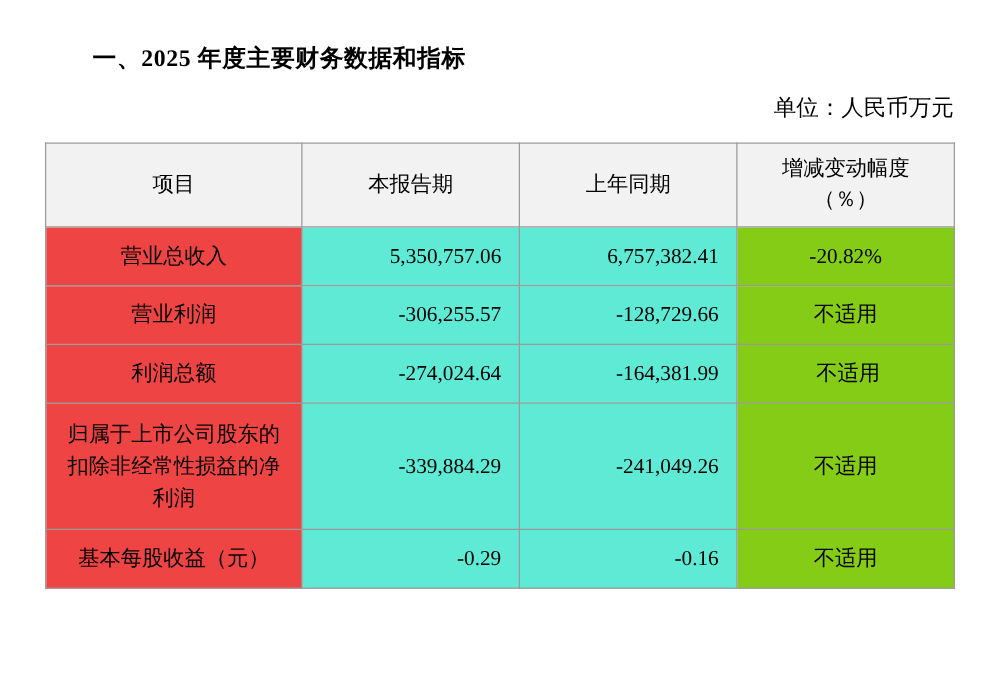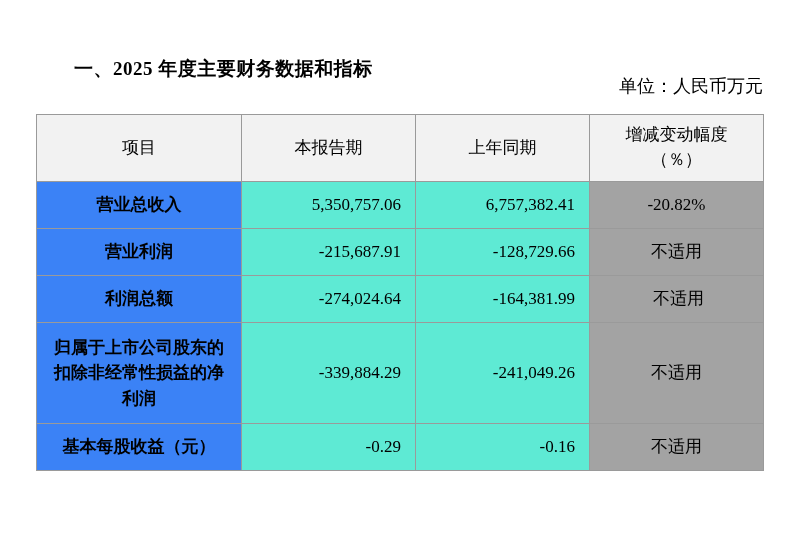--- a/index.html
+++ b/index.html
@@ -21,21 +21,20 @@
     box-sizing: border-box;
   }
   .heading {
     position: absolute;
     left: 74px;
     top: 34px;
     font-size: 19px;
     font-weight: bold;
     letter-spacing: 0.5px;
     white-space: nowrap;
-    margin-top: 22px;
   }
   .unit-note {
     position: absolute;
     right: 36px;
     top: 74px;
     font-size: 18px;
     white-space: nowrap;
   }
   .table-wrap {
     position: absolute;
@@ -65,34 +64,33 @@
     text-align: center;
     height: 66px;
     line-height: 1.45;
     padding: 4px 6px;
   }
   thead .hdr-two-line {
     display: block;
   }
 
   tbody td.label {
-    background: #3b82f6;
+    background: #ef4444;
     text-align: center;
     padding: 6px 10px;
     line-height: 1.5;
-    font-weight: bold;
   }
   tbody td.num {
     background: #5eead4;
     text-align: right;
     padding: 6px 14px 6px 6px;
     line-height: 1.5;
   }
   tbody td.mid {
-    background: #a3a3a3;
+    background: #84cc16;
     text-align: center;
     padding: 6px 6px;
     line-height: 1.5;
   }
   tr.r1 td { height: 34px; }
   tr.r2 td { height: 34px; }
   tr.r3 td { height: 34px; padding-left: 10px; }
   tr.r4 td { height: 64px; }
   tr.r5 td { height: 88px; }
   tr.r6 td { height: 34px; }
@@ -132,21 +130,21 @@
       </thead>
       <tbody>
         <tr class="r1">
           <td class="label">营业总收入</td>
           <td class="num">5,350,757.06</td>
           <td class="num">6,757,382.41</td>
           <td class="mid">-20.82%</td>
         </tr>
         <tr class="r2">
           <td class="label">营业利润</td>
-          <td class="num">-215,687.91</td>
+          <td class="num">-306,255.57</td>
           <td class="num">-128,729.66</td>
           <td class="mid">不适用</td>
         </tr>
         <tr class="r3">
           <td class="label">利润总额</td>
           <td class="num">-274,024.64</td>
           <td class="num">-164,381.99</td>
           <td class="mid">不适用</td>
         </tr>
         <tr class="r5">

